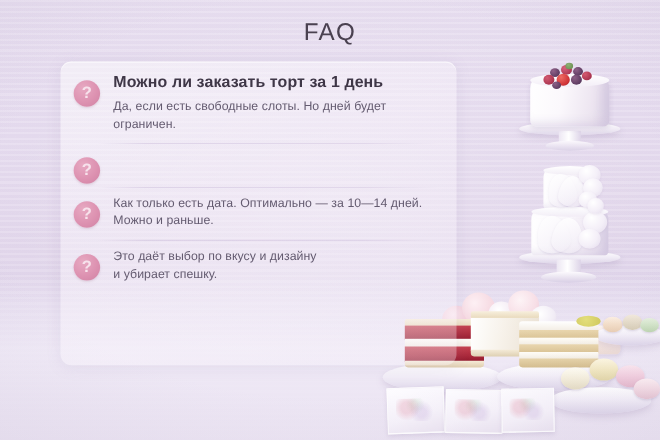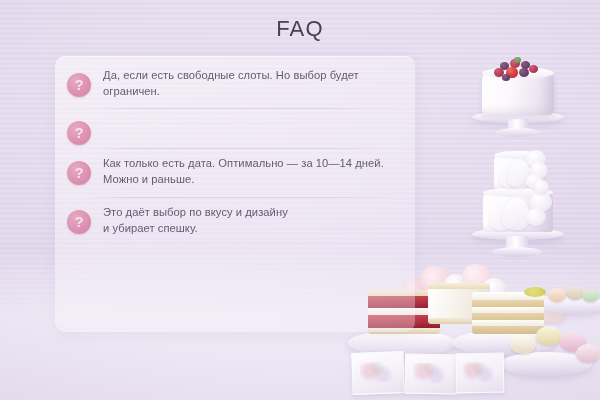--- a/index.html
+++ b/index.html
@@ -396,21 +396,22 @@
 <div class="faq-panel"></div>
 
 <div class="faq-title">FAQ</div>
 
 <div class="faq-list">
 
   <div class="faq-item">
     <div class="q-icon">
       <span>?</span>
     </div>
-    <div class="a-text">Да, если есть свободные слоты. Но выбор будет
+    <div class="q-text">Можно ли заказать торт за 1 день</div>
+    <div class="a-text">Да, если есть свободные слоты. Но дней будет
 ограничен.</div>
   </div>
 
   <div class="faq-item">
     <div class="q-icon">
       <span>?</span>
     </div>
   </div>
 
   <div class="faq-item">

